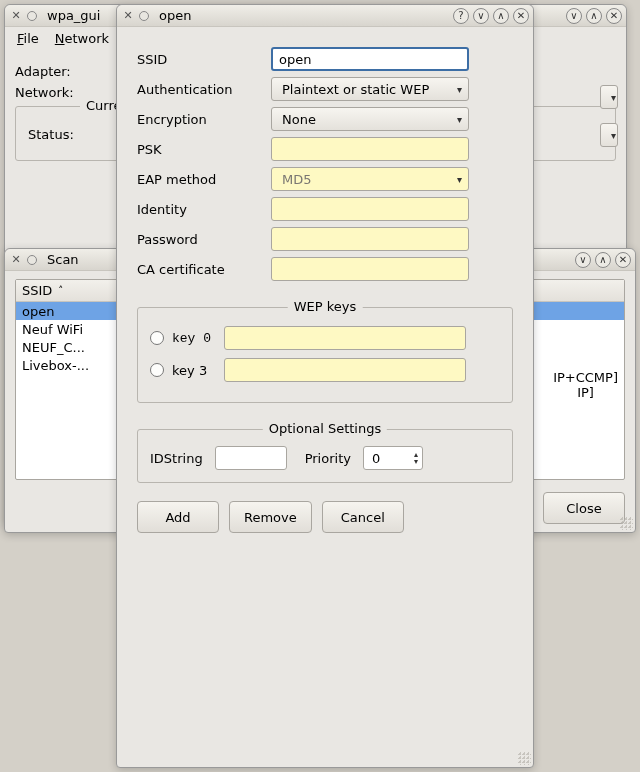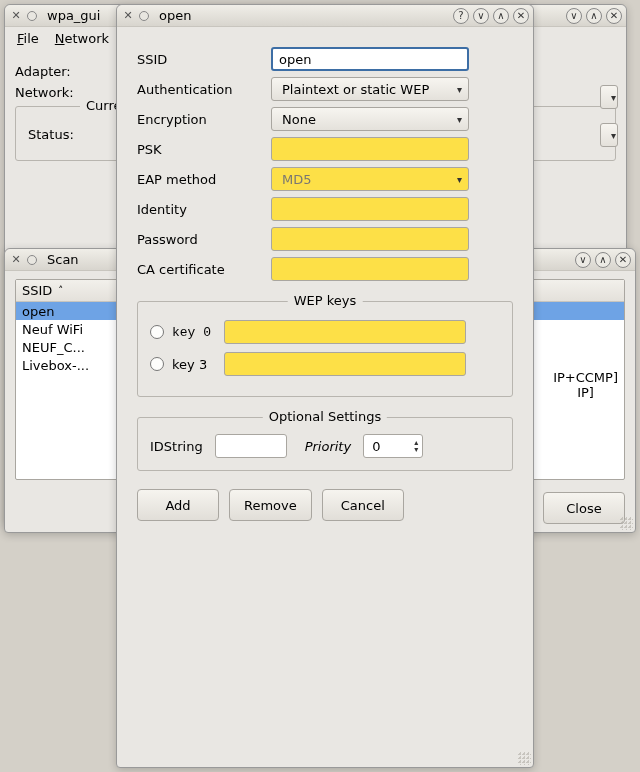--- a/index.html
+++ b/index.html
@@ -66,33 +66,33 @@
   .form-label { width:78px; }
   .text-input, .combo {
     height: 24px;
     border: 1px solid #a9a6a0;
     background: #fff;
     border-radius: 3px;
     padding: 2px 6px;
     font: inherit;
   }
   .text-input.disabled, .combo.disabled {
-    background: #fde047;
+    background: #fef9c3;
     color: #7a7772;
   }
   .combo {
     background: linear-gradient(to bottom,#f7f5f0,#e4e1db);
     display:flex; align-items:center; justify-content: space-between;
     padding: 2px 6px 2px 10px;
   }
   .combo .chev { font-size: 10px; color:#333; }
   .groupbox {
     border: 1px solid #b8b5af;
     border-radius: 3px;
-    margin-top: 20px;
+    margin-top: 26px;
     padding: 10px 12px 12px;
     position: relative;
     background:#e9e7e3;
   }
   .groupbox .legend {
     position:absolute;
     top:-9px; left:50%; transform:translateX(-50%);
     background:#e9e7e3;
     padding: 0 6px;
   }
@@ -309,21 +309,21 @@
         <span style="width:44px;">key 3</span>
         <input class="text-input disabled" style="">
       </div>
     </div>
 
     <div class="groupbox">
       <div class="legend">Optional Settings</div>
       <div style="display:flex; align-items:center; gap:8px; margin-top:6px;">
         <span class="opt-label">IDString</span>
         <input class="text-input opt-input" value="" style="">
-        <span class="opt-label" style="margin-left:10px;font-style:italic;">Priority</span>
+        <span class="opt-label" style="margin-left:10px;">Priority</span>
         <div class="spinner">
           <span>0</span>
           <span class="spbtns">
             <span>▴</span>
             <span>▾</span>
           </span>
         </div>
       </div>
     </div>
 

